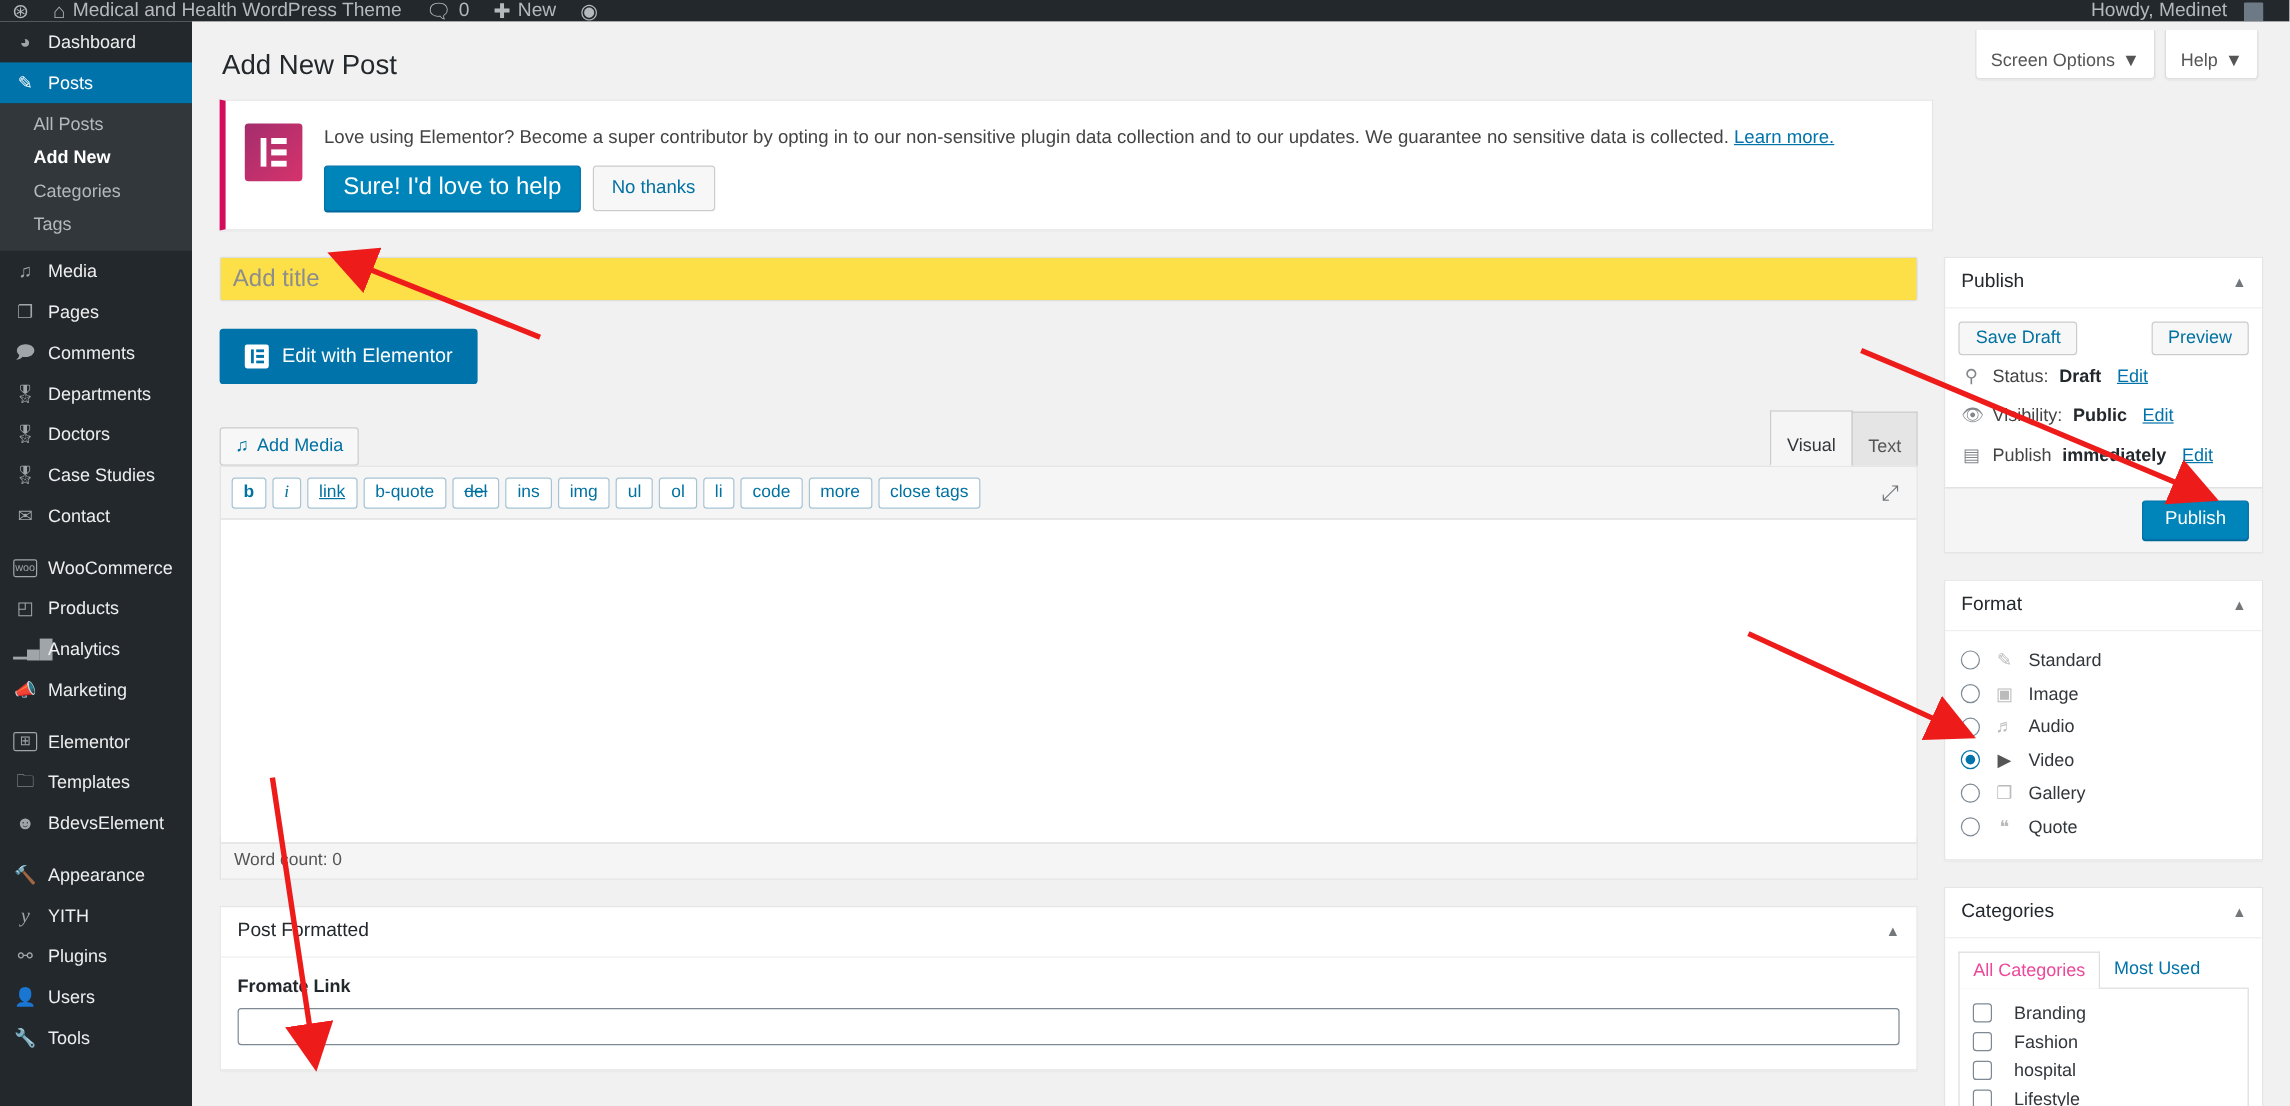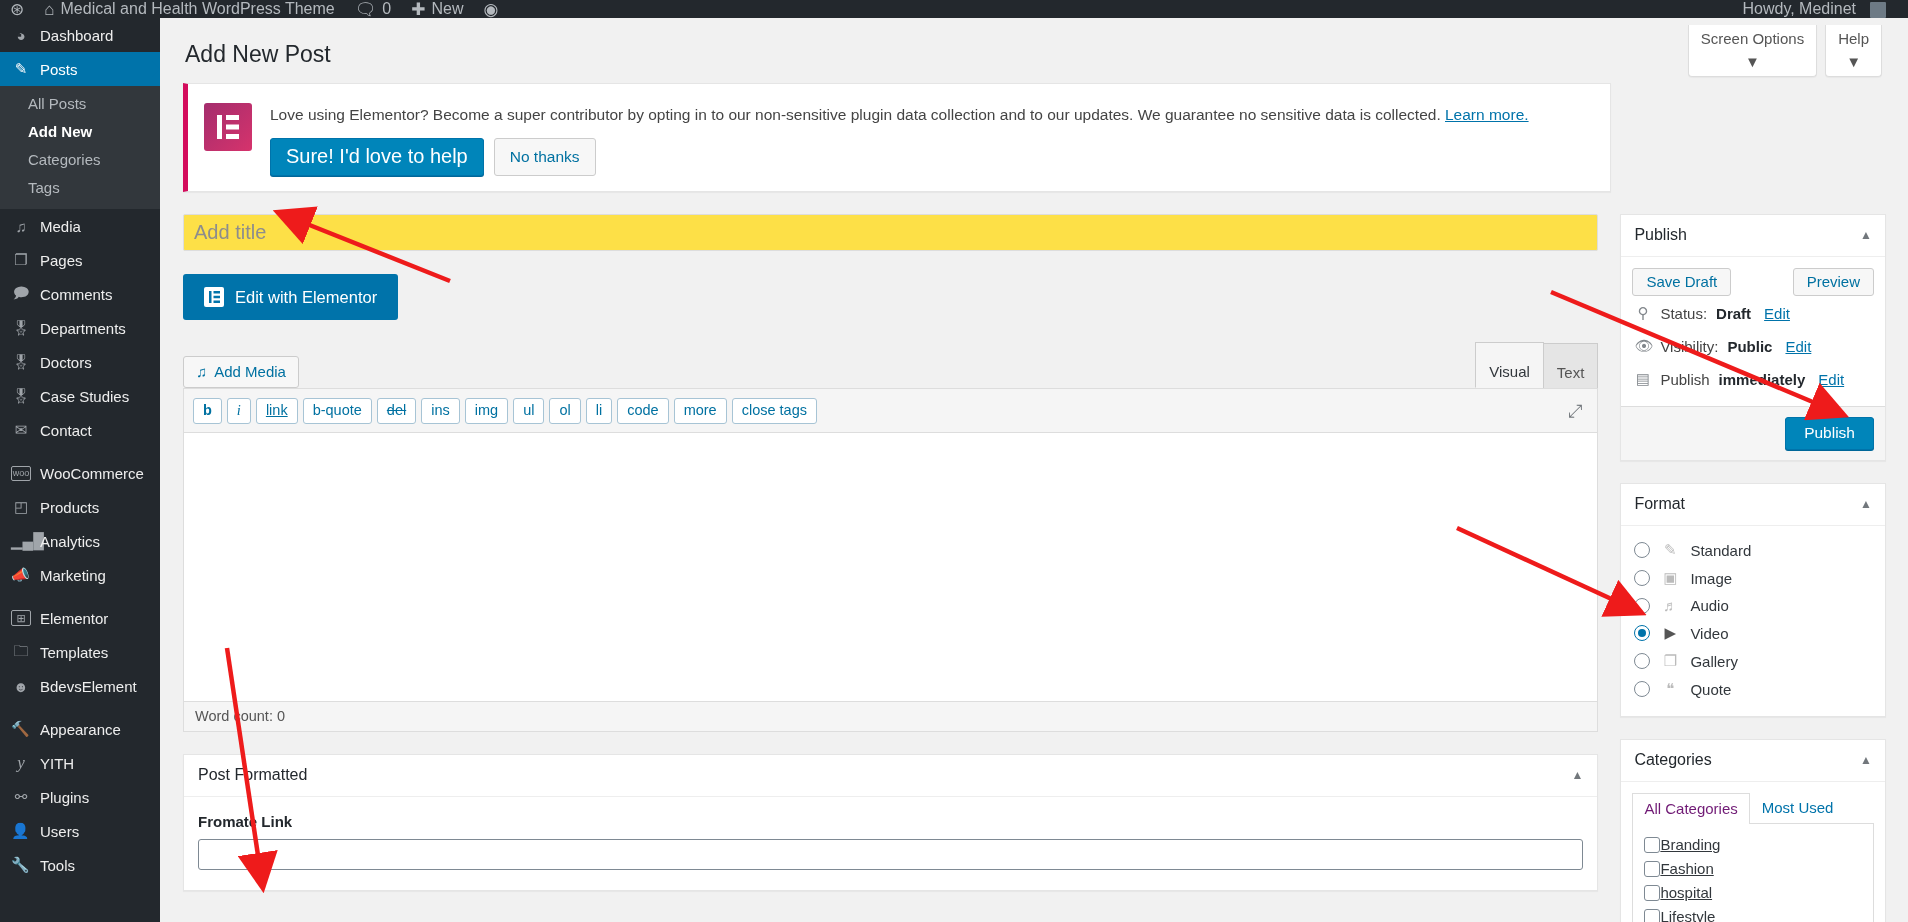--- a/index.html
+++ b/index.html
@@ -65,23 +65,23 @@
   .main {
     position: absolute; top: 18px; left: 160px;
     width: 1748px; height: 904px; background: #f1f1f1;
     padding: 0 22px 0 23px;
   }
   .screen-meta {
     position: absolute; top: 7px; right: 26px; display: flex; gap: 8px;
   }
   .sm-btn {
     background: #fff; border: 1px solid #ddd; border-top: none;
-    border-radius: 0 0 4px 4px; padding: 5px 12px 6px;
+    border-radius: 0 0 4px 4px; padding: 17px 12px 6px;
     font-size: 15px; color: #555; box-shadow: 0 1px 1px rgba(0,0,0,.04);
-    display: flex; align-items: center; gap: 6px; flex-direction: column;
+    display: flex; align-items: center; gap: 6px;
   }
   .page-title {
     font-size: 23px; font-weight: 400; color: #23282d;
     padding: 22px 0 8px 2px; line-height: 1.3;
   }
 
   
   .notice {
     background: #fff; border: 1px solid #e5e5e5; border-left: 5px solid #d30c5c;
     margin: 5px 0 0 0; padding: 15px 14px 15px 16px;
@@ -250,28 +250,28 @@
   .fmt-icon.sel { color: #555; }
   .fmt-label { font-size: 15px; color: #32373c; }
 
   
   .cat-tabs { display: flex; padding: 10px 11px 0; gap: 0; }
   .cat-tab {
     padding: 6px 11px 7px; font-size: 15px; color: #0073aa; cursor: pointer;
     border: 1px solid transparent; border-bottom: none;
   }
   .cat-tab.active {
-    background: #fff; border-color: #ddd; color: #701a75;
+    background: #fff; border-color: #ddd; color: #ec4899;
     position: relative; top: 1px;
   }
   .cat-panel {
     margin: 0 11px; border: 1px solid #ddd; border-top: 1px solid #ddd;
     background: #fff; padding: 9px 11px; height: 118px; overflow: hidden;
   }
-  .cat-row { display: flex; align-items: center; gap: 0; padding: 3px 0 4px; text-decoration: underline; }
+  .cat-row { display: flex; align-items: flex-start; gap: 18px; padding: 3px 0 4px; }
   .checkbox {
     width: 16px; height: 16px; border: 1px solid #7e8993; border-radius: 3px;
     background: #fff; flex: 0 0 16px;
   }
   .cat-label { font-size: 15px; color: #32373c; }
 
   
   .arrows { position: absolute; inset: 0; pointer-events: none; }
 </style>
 </head>

